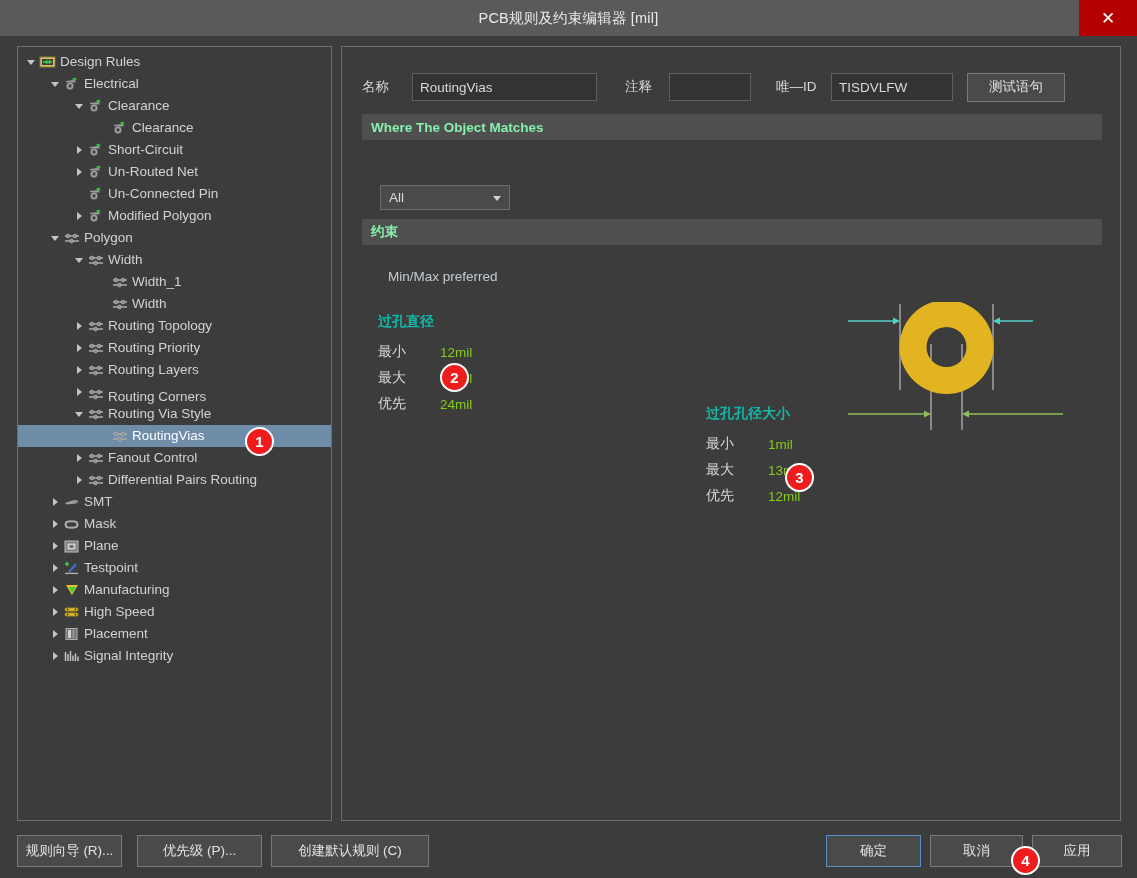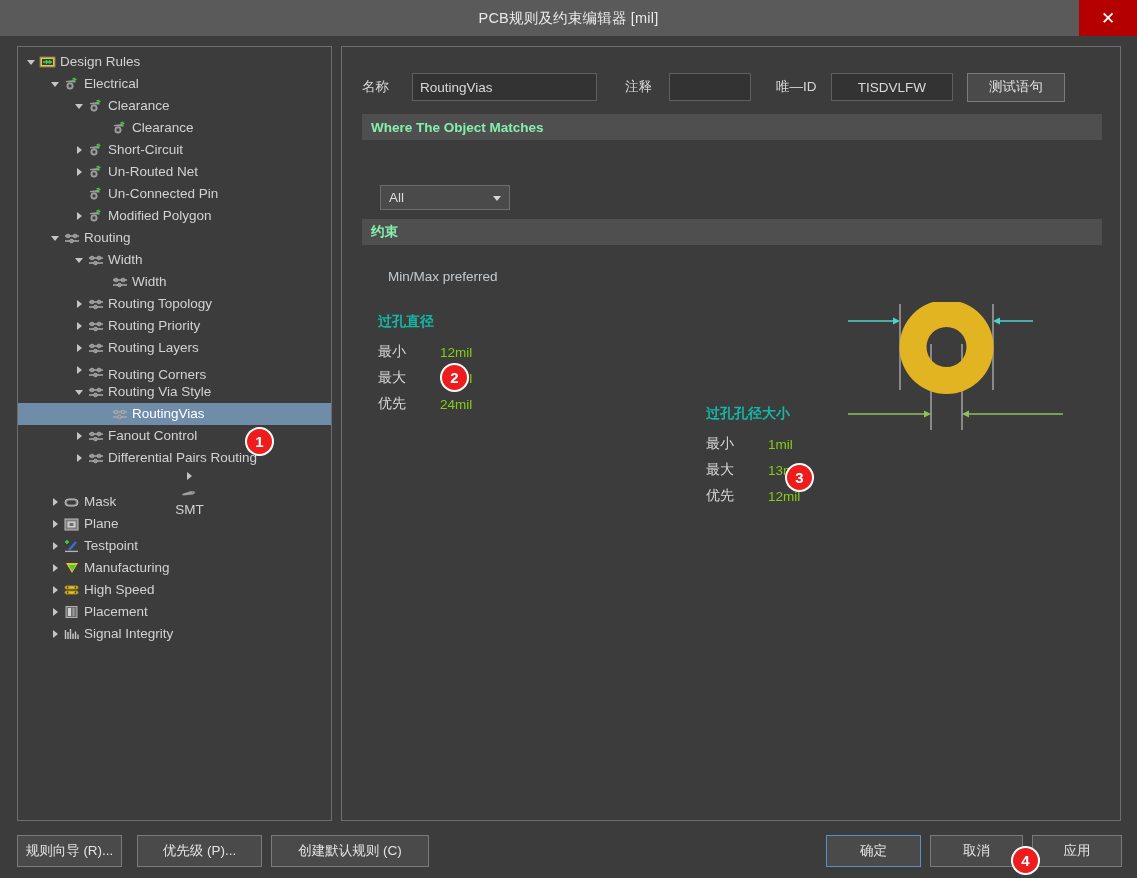--- a/index.html
+++ b/index.html
@@ -267,21 +267,21 @@
           </span>
           <span class="ico">
             <svg width="18" height="16" viewBox="0 0 18 16">
               <line x1="2" y1="6" x2="16" y2="6" stroke="#a8a8a8" stroke-width="1.5"></line>
               <circle cx="5" cy="6" r="1.9" fill="#8d8d8d" stroke="#c0c0c0" stroke-width=".6"></circle>
               <circle cx="12" cy="6" r="1.9" fill="#8d8d8d" stroke="#c0c0c0" stroke-width=".6"></circle>
               <line x1="2" y1="11" x2="16" y2="11" stroke="#a8a8a8" stroke-width="1.5"></line>
               <circle cx="8.5" cy="11" r="1.9" fill="#8d8d8d" stroke="#c0c0c0" stroke-width=".6"></circle>
             </svg>
           </span>
-          <span class="tree-label">Routing</span>
+          <span class="tree-label">Polygon</span>
         </div>
         <div class="tree-row" style="padding-left: 54px;">
           <span class="arrow">
             <span class="arrow-d"></span>
           </span>
           <span class="ico">
             <svg width="18" height="16" viewBox="0 0 18 16">
               <line x1="2" y1="6" x2="16" y2="6" stroke="#a8a8a8" stroke-width="1.5"></line>
               <circle cx="5" cy="6" r="1.9" fill="#8d8d8d" stroke="#c0c0c0" stroke-width=".6"></circle>
               <circle cx="12" cy="6" r="1.9" fill="#8d8d8d" stroke="#c0c0c0" stroke-width=".6"></circle>
@@ -295,20 +295,33 @@
           <span class="arrow"></span>
           <span class="ico">
             <svg width="18" height="16" viewBox="0 0 18 16">
               <line x1="2" y1="6" x2="16" y2="6" stroke="#a8a8a8" stroke-width="1.5"></line>
               <circle cx="5" cy="6" r="1.9" fill="#8d8d8d" stroke="#c0c0c0" stroke-width=".6"></circle>
               <circle cx="12" cy="6" r="1.9" fill="#8d8d8d" stroke="#c0c0c0" stroke-width=".6"></circle>
               <line x1="2" y1="11" x2="16" y2="11" stroke="#a8a8a8" stroke-width="1.5"></line>
               <circle cx="8.5" cy="11" r="1.9" fill="#8d8d8d" stroke="#c0c0c0" stroke-width=".6"></circle>
             </svg>
           </span>
+          <span class="tree-label">Width_1</span>
+        </div>
+        <div class="tree-row" style="padding-left: 78px;">
+          <span class="arrow"></span>
+          <span class="ico">
+            <svg width="18" height="16" viewBox="0 0 18 16">
+              <line x1="2" y1="6" x2="16" y2="6" stroke="#a8a8a8" stroke-width="1.5"></line>
+              <circle cx="5" cy="6" r="1.9" fill="#8d8d8d" stroke="#c0c0c0" stroke-width=".6"></circle>
+              <circle cx="12" cy="6" r="1.9" fill="#8d8d8d" stroke="#c0c0c0" stroke-width=".6"></circle>
+              <line x1="2" y1="11" x2="16" y2="11" stroke="#a8a8a8" stroke-width="1.5"></line>
+              <circle cx="8.5" cy="11" r="1.9" fill="#8d8d8d" stroke="#c0c0c0" stroke-width=".6"></circle>
+            </svg>
+          </span>
           <span class="tree-label">Width</span>
         </div>
         <div class="tree-row" style="padding-left: 54px;">
           <span class="arrow">
             <span class="arrow-r"></span>
           </span>
           <span class="ico">
             <svg width="18" height="16" viewBox="0 0 18 16">
               <line x1="2" y1="6" x2="16" y2="6" stroke="#a8a8a8" stroke-width="1.5"></line>
               <circle cx="5" cy="6" r="1.9" fill="#8d8d8d" stroke="#c0c0c0" stroke-width=".6"></circle>
@@ -415,21 +428,21 @@
             <svg width="18" height="16" viewBox="0 0 18 16">
               <line x1="2" y1="6" x2="16" y2="6" stroke="#a8a8a8" stroke-width="1.5"></line>
               <circle cx="5" cy="6" r="1.9" fill="#8d8d8d" stroke="#c0c0c0" stroke-width=".6"></circle>
               <circle cx="12" cy="6" r="1.9" fill="#8d8d8d" stroke="#c0c0c0" stroke-width=".6"></circle>
               <line x1="2" y1="11" x2="16" y2="11" stroke="#a8a8a8" stroke-width="1.5"></line>
               <circle cx="8.5" cy="11" r="1.9" fill="#8d8d8d" stroke="#c0c0c0" stroke-width=".6"></circle>
             </svg>
           </span>
           <span class="tree-label">Differential Pairs Routing</span>
         </div>
-        <div class="tree-row" style="padding-left: 30px; flex-direction: column;">
+        <div class="tree-row" style="padding-left: 30px;">
           <span class="arrow">
             <span class="arrow-r"></span>
           </span>
           <span class="ico">
             <svg width="18" height="16" viewBox="0 0 18 16">
               <path d="M2 9 L11 6 L14 7 L13 9.5 L3 10.5 Z" fill="#9e9e9e"></path>
               <circle cx="13.4" cy="7.6" r="1.7" fill="#8a8a8a"></circle>
             </svg>
           </span>
           <span class="tree-label">SMT</span>
@@ -528,21 +541,21 @@
   </div>
 
   <div class="right-panel">
 
     <div class="form-row">
       <div class="fld-label" style="margin-left:20px;width:50px">名称</div>
       <input class="txt-input" style="width: 185px;" type="text" value="RoutingVias">
       <div class="fld-label" style="margin-left:28px;width:44px">注释</div>
       <input class="txt-input" style="width: 82px;" type="text" value="">
       <div class="fld-label" style="margin-left:25px;width:55px">唯—ID</div>
-      <input class="txt-input" style="width: 122px; text-align: center;" type="text" value="TISDVLFW">
+      <input class="txt-input" style="width: 122px;" type="text" value="TISDVLFW">
       <button class="btn" style="margin-left:14px;width:98px">测试语句</button>
     </div>
 
     <div class="section-bar" style="top:67px">Where The Object Matches</div>
     <div class="select-box" style="left:38px;top:138px">
       <span>All</span>
       <span class="select-arrow"></span>
     </div>
 
     <div class="section-bar" style="top:172px">约束</div>

